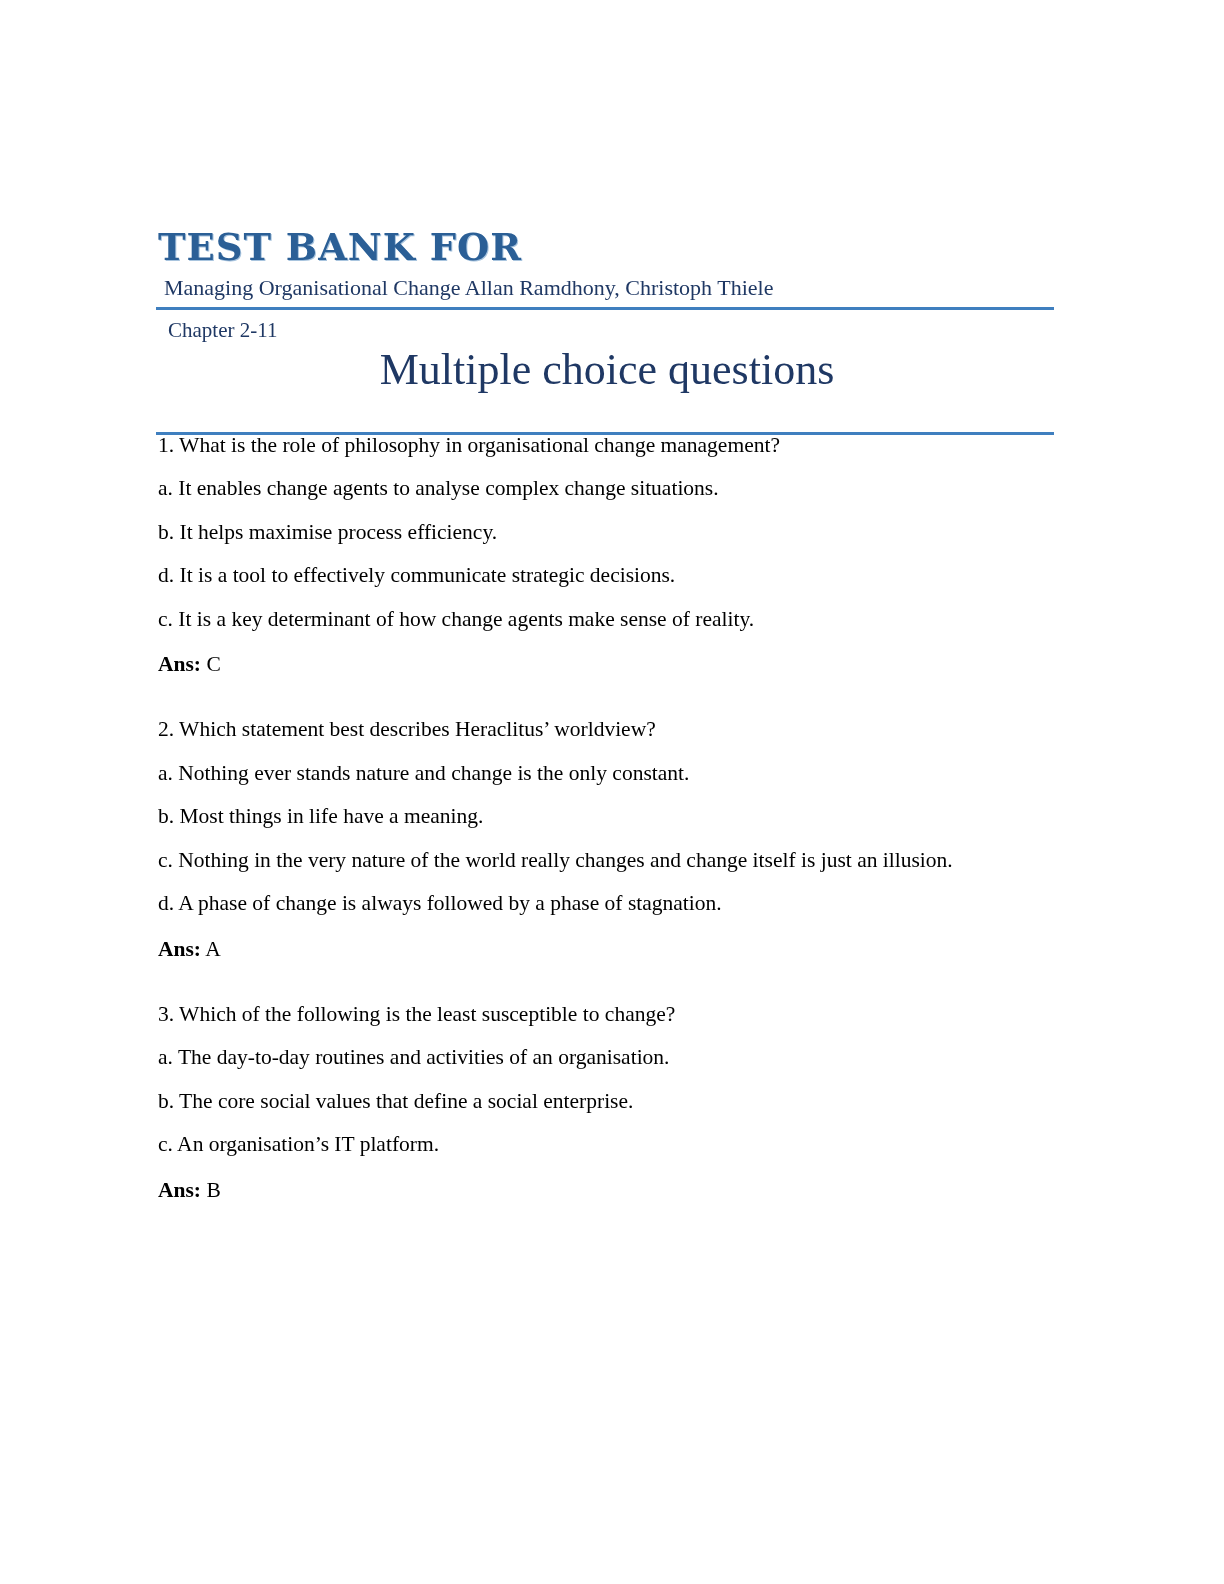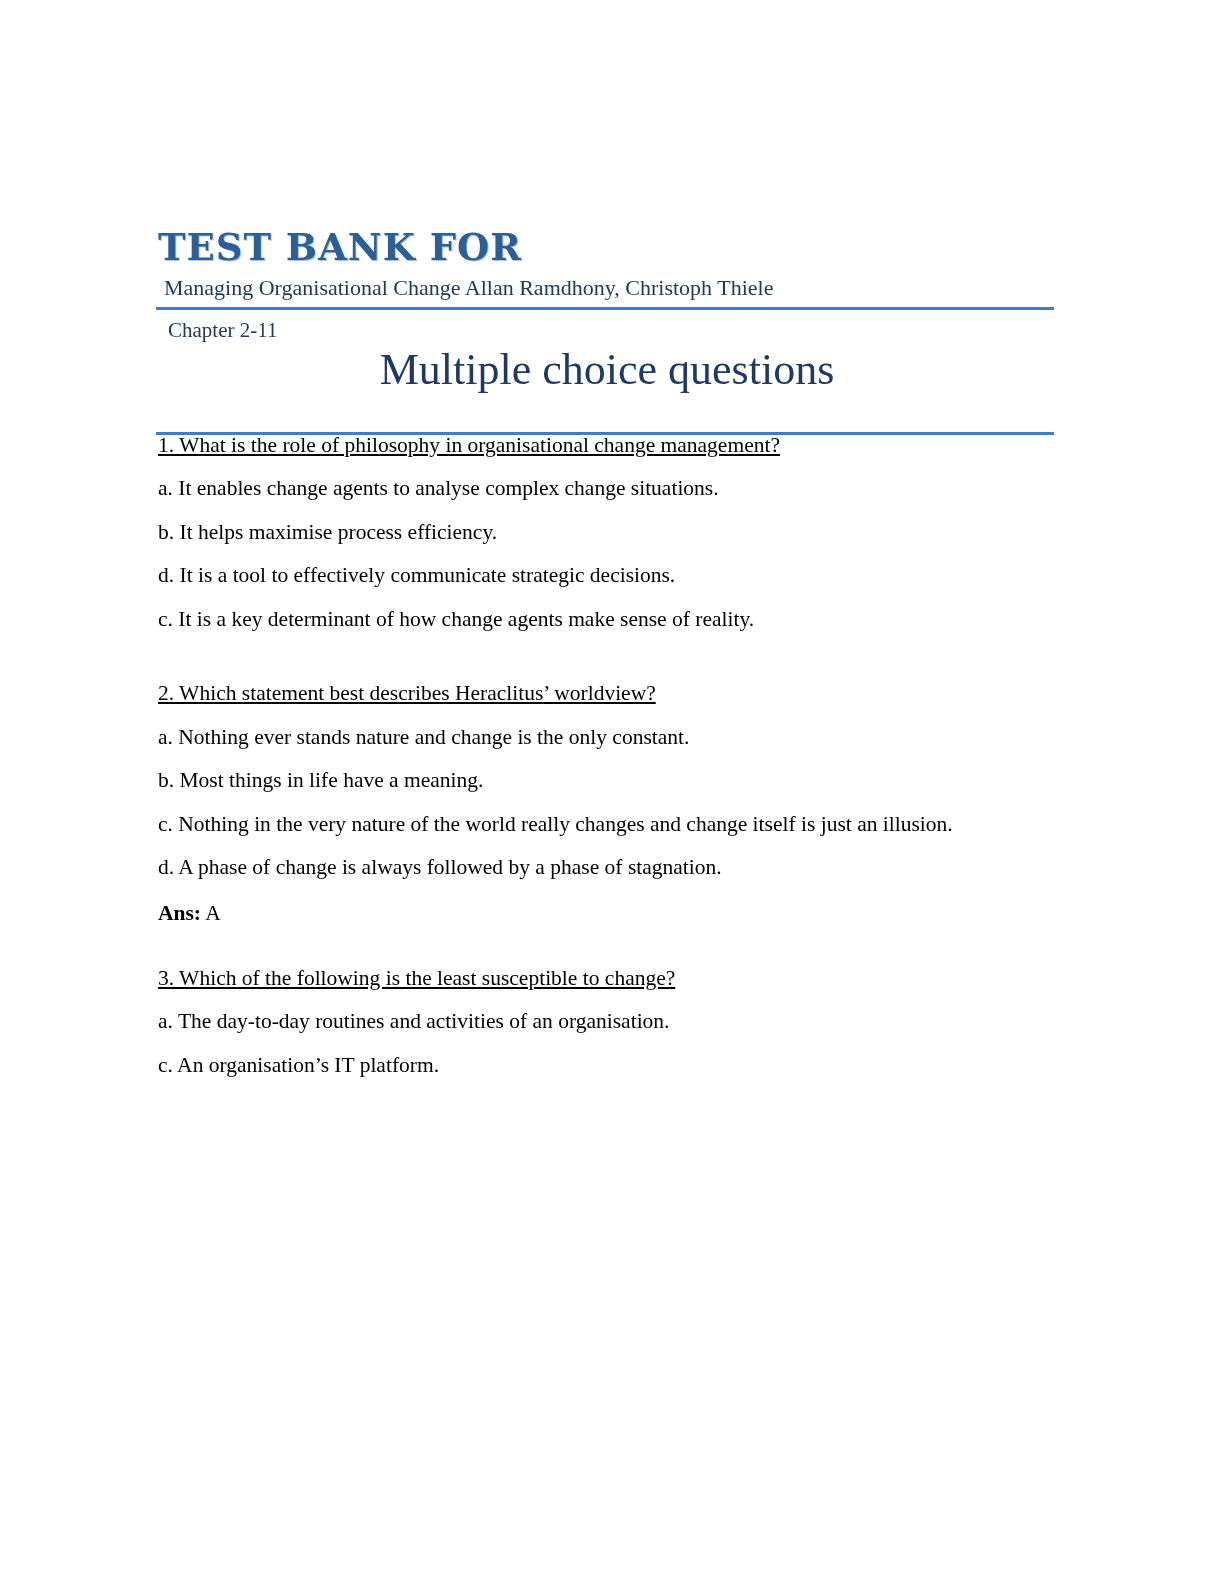--- a/index.html
+++ b/index.html
@@ -90,21 +90,20 @@
   }
   .q-line {
     font-size: 21.5px;
     line-height: 1.0;
     margin: 0 0 0 2px;
     padding: 11px 0;
     color: #000;
   }
   .q-stem {
     padding-top: 0;
-    text-decoration: underline;
   }
   .q-answer {
     font-size: 21.5px;
     padding: 11px 0 0 0;
     margin-left: 2px;
   }
   .q-answer .ans-label {
     font-weight: bold;
   }
 </style>
@@ -123,31 +122,34 @@
       <div class="rule-bottom"></div>
     </div>
 
 
     <div class="question-block">
       <div class="q-line q-stem">1. What is the role of philosophy in organisational change management?</div>
       <div class="q-line">a. It enables change agents to analyse complex change situations.</div>
       <div class="q-line">b. It helps maximise process efficiency.</div>
       <div class="q-line">d. It is a tool to effectively communicate strategic decisions.</div>
       <div class="q-line">c. It is a key determinant of how change agents make sense of reality.</div>
+      <div class="q-answer"><span class="ans-label">Ans:</span> <span>C</span></div>
     </div>
 
     <div class="question-block">
       <div class="q-line q-stem">2. Which statement best describes Heraclitus’ worldview?</div>
       <div class="q-line">a. Nothing ever stands nature and change is the only constant.</div>
       <div class="q-line">b. Most things in life have a meaning.</div>
       <div class="q-line">c. Nothing in the very nature of the world really changes and change itself is just an illusion.</div>
       <div class="q-line">d. A phase of change is always followed by a phase of stagnation.</div>
       <div class="q-answer"><span class="ans-label">Ans:</span> <span>A</span></div>
     </div>
 
     <div class="question-block">
       <div class="q-line q-stem">3. Which of the following is the least susceptible to change?</div>
       <div class="q-line">a. The day-to-day routines and activities of an organisation.</div>
+      <div class="q-line">b. The core social values that define a social enterprise.</div>
       <div class="q-line">c. An organisation’s IT platform.</div>
+      <div class="q-answer"><span class="ans-label">Ans:</span> <span>B</span></div>
     </div>
 
   </div>
 </div>
 
 </body></html>

